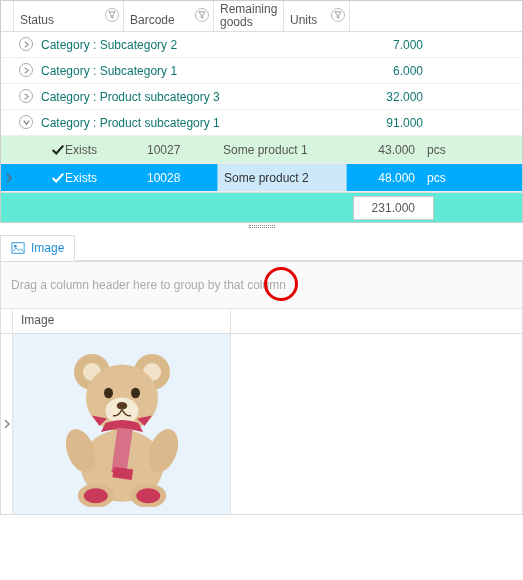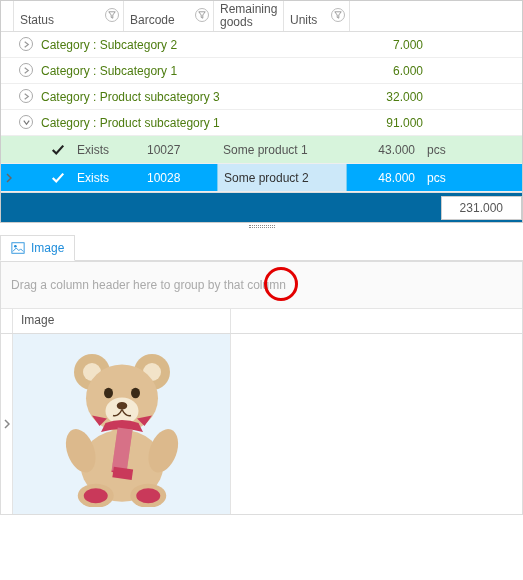--- a/index.html
+++ b/index.html
@@ -12,42 +12,42 @@
 .filter-icon { position: absolute; right: 4px; top: 7px; width: 14px; height: 14px; border: 1px solid #bbb; border-radius: 50%; display: flex; align-items: center; justify-content: center; }
 .filter-icon svg { width: 8px; height: 8px; }
 
 .col-handle { width: 12px; border-right: 1px solid #e3e3e3; }
 .col-status { width: 110px; }
 .col-barcode { width: 90px; }
 .col-product { width: 165px; }
 .col-remaining { width: 70px; }
 .col-units { width: 66px; }
 
-.group-row { display: flex; align-items: center; height: 26px; border-bottom: 1px solid #eee; color: #4d7c0f; }
+.group-row { display: flex; align-items: center; height: 26px; border-bottom: 1px solid #eee; color: #0f766e; }
 .group-row .expander { width: 18px; text-align: center; margin-left: 16px; }
 .expander-circle { width: 14px; height: 14px; border: 1px solid #aaa; border-radius: 50%; display: inline-flex; align-items: center; justify-content: center; }
 .group-label { flex: 0 0 326px; padding-left: 6px; }
 .group-value { flex: 0 0 70px; text-align: right; padding-right: 8px; }
 
 .data-row { display: flex; align-items: center; height: 28px; border-bottom: 1px solid #eee; }
 .data-row.green { background: #d7f4dc; }
 .data-row.blue { background: #00aaff; color: #fff; }
 .data-row .cell { padding: 0 6px; }
-.data-row .cell-status { width: 96px; display: flex; align-items: center; gap: 12px; margin-left: 44px; }
+.data-row .cell-status { width: 96px; display: flex; align-items: center; gap: 0; margin-left: 44px; }
 .data-row .cell-barcode { width: 76px; }
 .data-row .cell-product { width: 130px; }
 .data-row .cell-remaining { width: 74px; text-align: right; }
 .data-row .cell-units { width: 40px; }
 .data-row.blue .cell-product { background: #cce8f9; color: #333; height: 100%; display: flex; align-items: center; border-left: 1px solid #7dcff2; border-right: 1px solid #7dcff2; }
 
 .check { width: 14px; }
 .row-indicator { width: 12px; display: flex; align-items: center; justify-content: center; color: #888; }
 .row-indicator.sel { position: absolute; left: 2px; }
 
-.summary-row { display: flex; justify-content: flex-end; height: 30px; align-items: center; background: #0369a1; border-top: 1px solid #ddd; }
+.summary-row { display: flex; justify-content: flex-end; height: 30px; align-items: center; padding-right: 88px; background: #5eead4; border-top: 1px solid #ddd; }
 .summary-box { border: 1px solid #ccc; padding: 4px 18px; background: #fff; }
 
 .splitter { height: 8px; position: relative; }
 .splitter-handle { position: absolute; left: 50%; top: 2px; transform: translateX(-50%); width: 26px; height: 3px; border-top: 1px dotted #888; border-bottom: 1px dotted #888; }
 
 .tab-strip { display: flex; border-bottom: 1px solid #ddd; height: 30px; align-items: flex-end; }
 .tab { display: flex; align-items: center; gap: 6px; padding: 5px 10px; border: 1px solid #ddd; border-bottom: 1px solid #fff; background: #fff; color: #1f8ddb; position: relative; top: 1px; }
 .tab .tab-icon { width: 14px; height: 14px; }
 
 .bottom-grid { border: 1px solid #ddd; }

